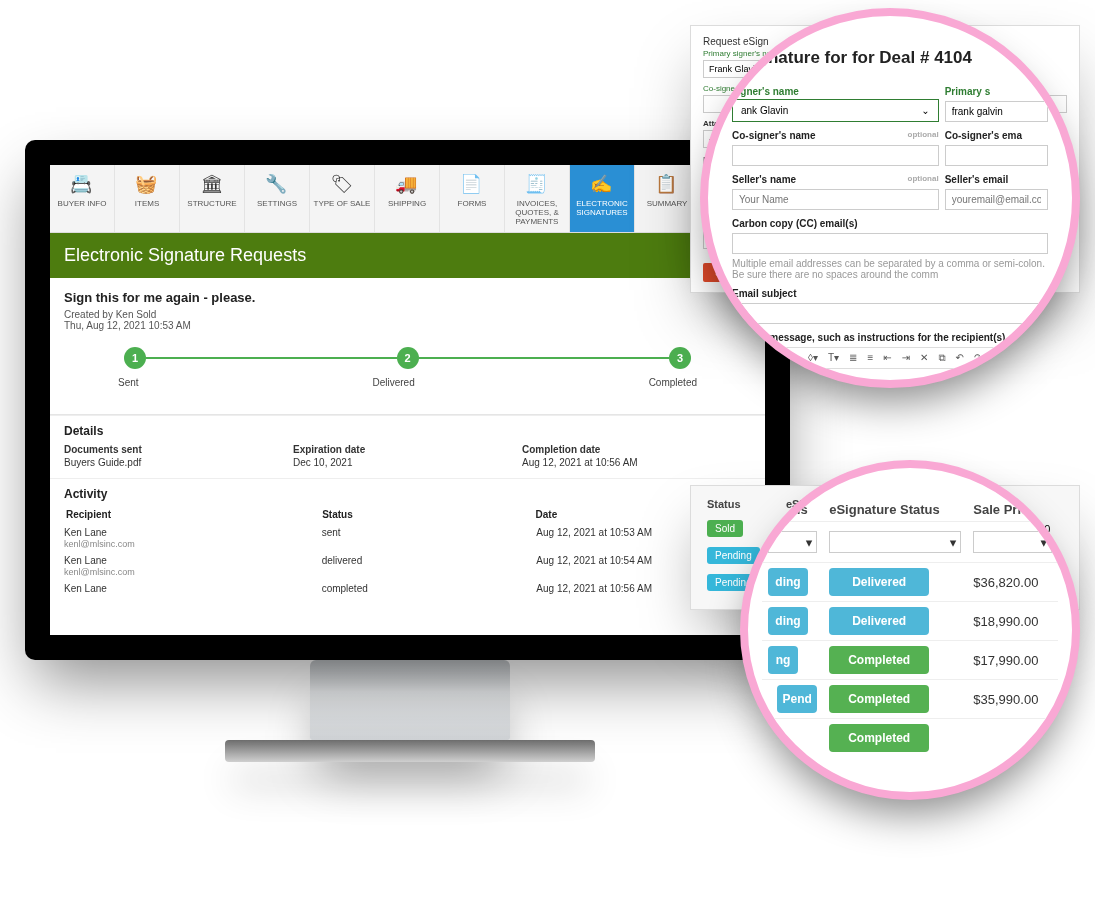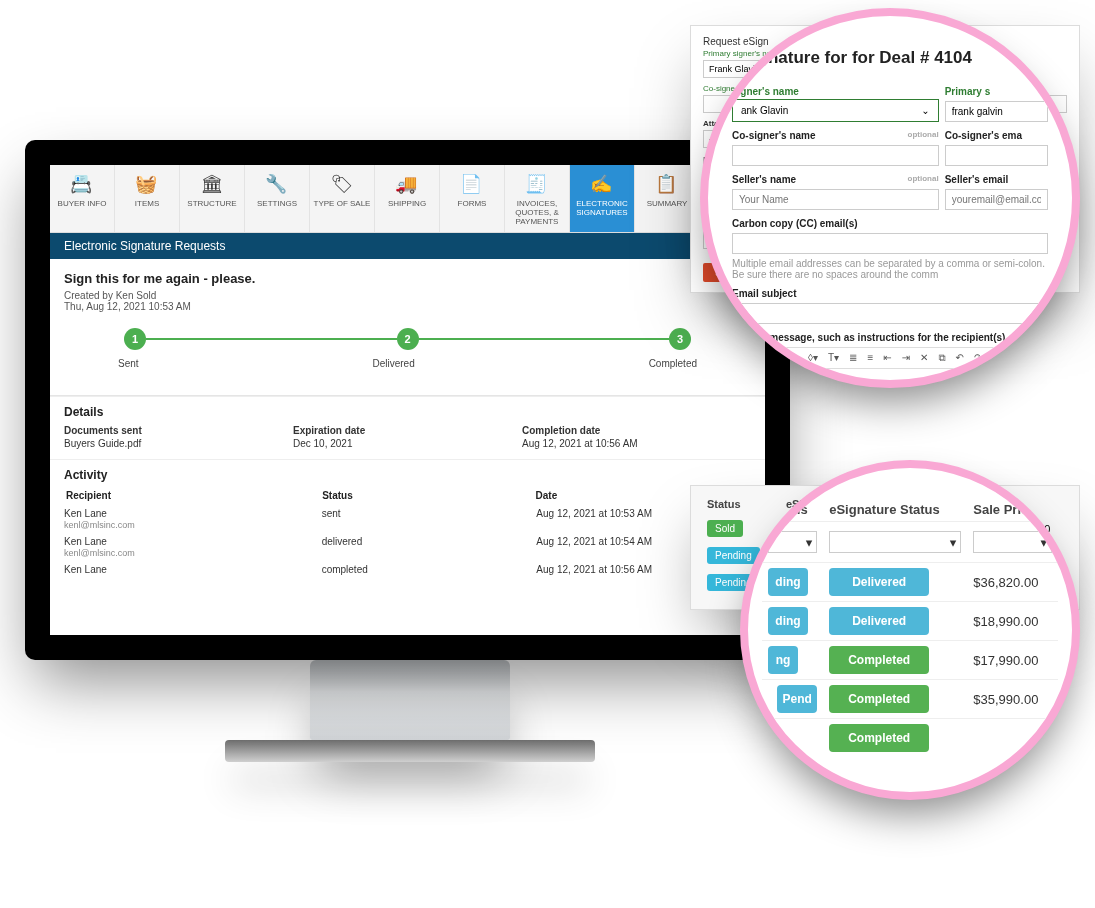--- a/index.html
+++ b/index.html
@@ -7,21 +7,21 @@
   
   .monitor{position:absolute;left:25px;top:140px;width:765px;height:520px;background:#000;border-radius:10px;padding:25px;box-shadow:0 30px 60px -10px rgba(0,0,0,.45)}
   .screen{background:#fff;width:100%;height:100%;overflow:hidden;display:flex;flex-direction:column}
   .tabbar{display:flex;background:#f4f4f4;border-bottom:1px solid #ddd}
   .tab{flex:1;text-align:center;padding:8px 2px 6px;font-size:8px;color:#555;border-right:1px solid #e3e3e3;cursor:pointer}
   .tab .ico{display:block;font-size:18px;color:#333;margin-bottom:4px}
   .tab.active{background:#2a8fd4;color:#fff}
   .tab.active .ico{color:#fff}
   .tab.active{position:relative}
   .tab.active::after{content:"";position:absolute;left:50%;bottom:-7px;transform:translateX(-50%);border:7px solid transparent;border-top-color:#2a8fd4}
-  .bluebar{background:#0c4a6e;color:#fff;font-size:12px;padding:6px 14px}
+  .bluebar{background:#4d7c0f;color:#fff;font-size:18px;padding:12px 14px}
   .card{padding:12px 14px;border-bottom:1px solid #e5e5e5}
   .card h3{font-size:13px;margin-bottom:4px;color:#222}
   .meta{font-size:10px;color:#555}
   .steps{display:flex;align-items:center;justify-content:space-between;padding:16px 60px 4px}
   .step-dot{width:22px;height:22px;border-radius:50%;background:#4caf50;color:#fff;display:flex;align-items:center;justify-content:center;font-size:11px;font-weight:bold}
   .step-line{flex:1;height:2px;background:#4caf50}
   .step-labels{display:flex;justify-content:space-between;padding:4px 54px 14px;font-size:10px;color:#444}
   .section-h{font-size:12px;font-weight:bold;padding:8px 14px 4px;color:#222;border-top:1px solid #eee}
   .grid3{display:grid;grid-template-columns:1fr 1fr 1fr;padding:2px 14px 10px;font-size:10px;color:#333}
   .grid3 .lbl{font-weight:bold;margin-bottom:2px}

